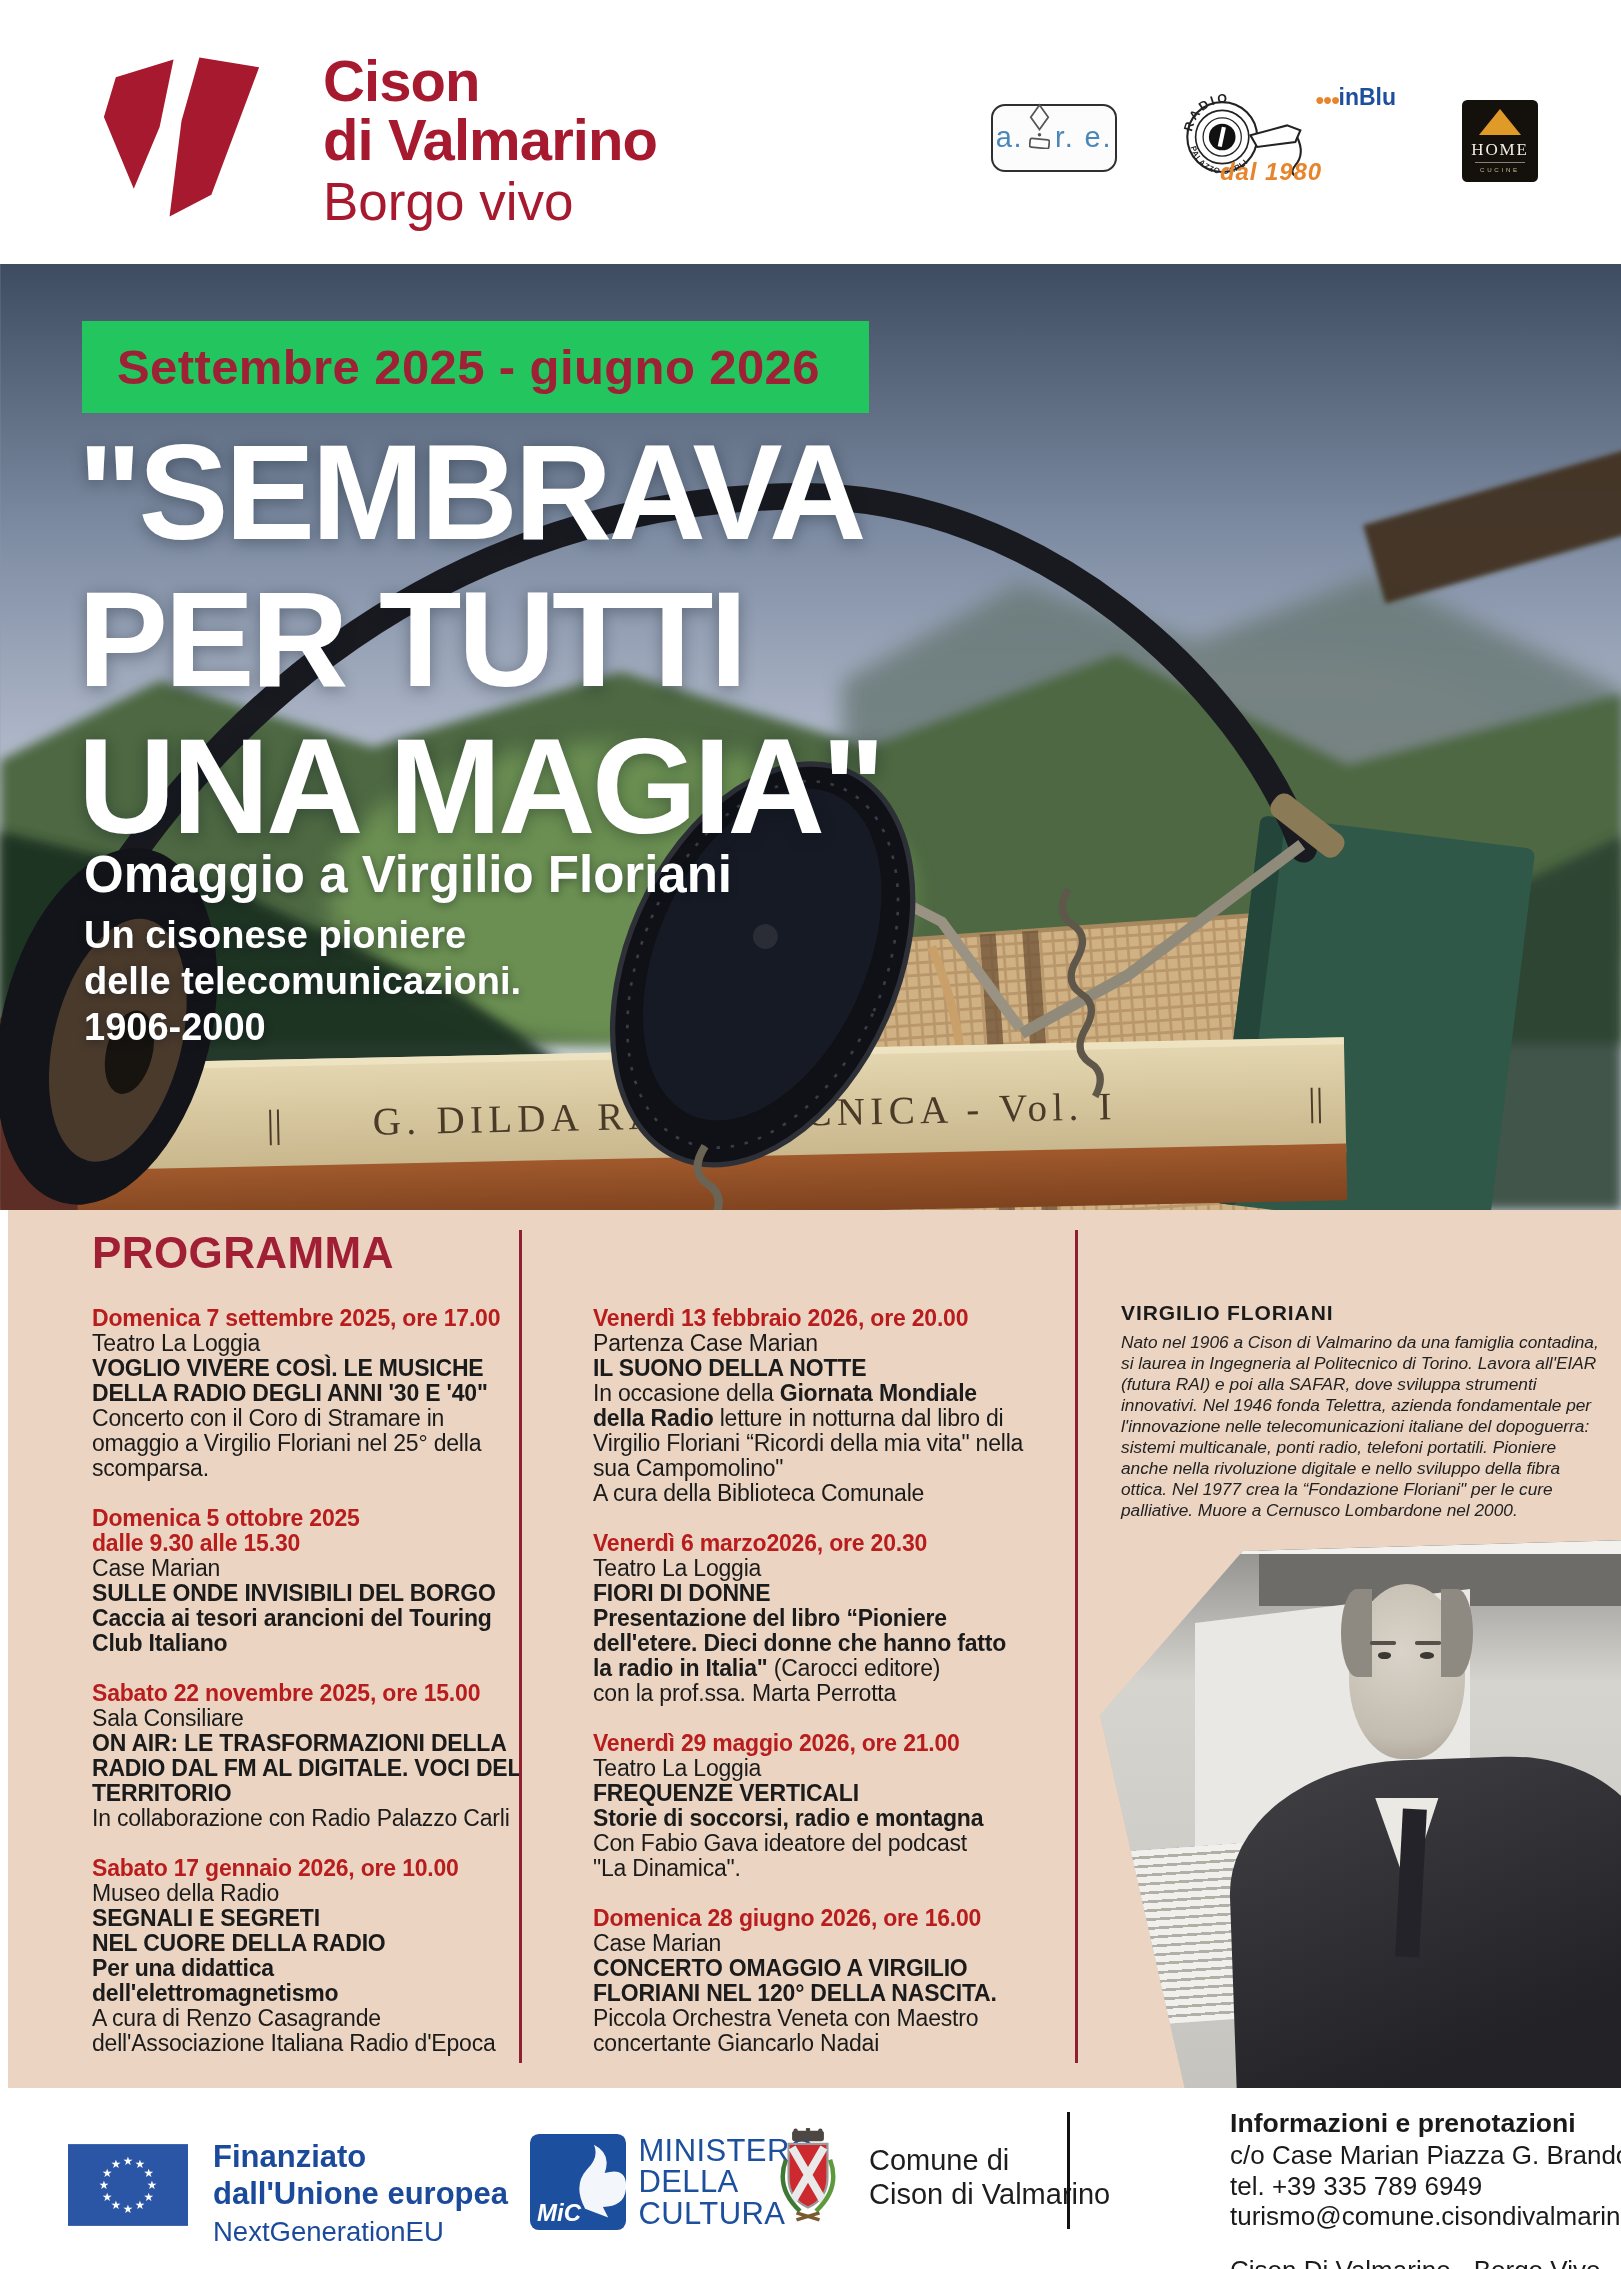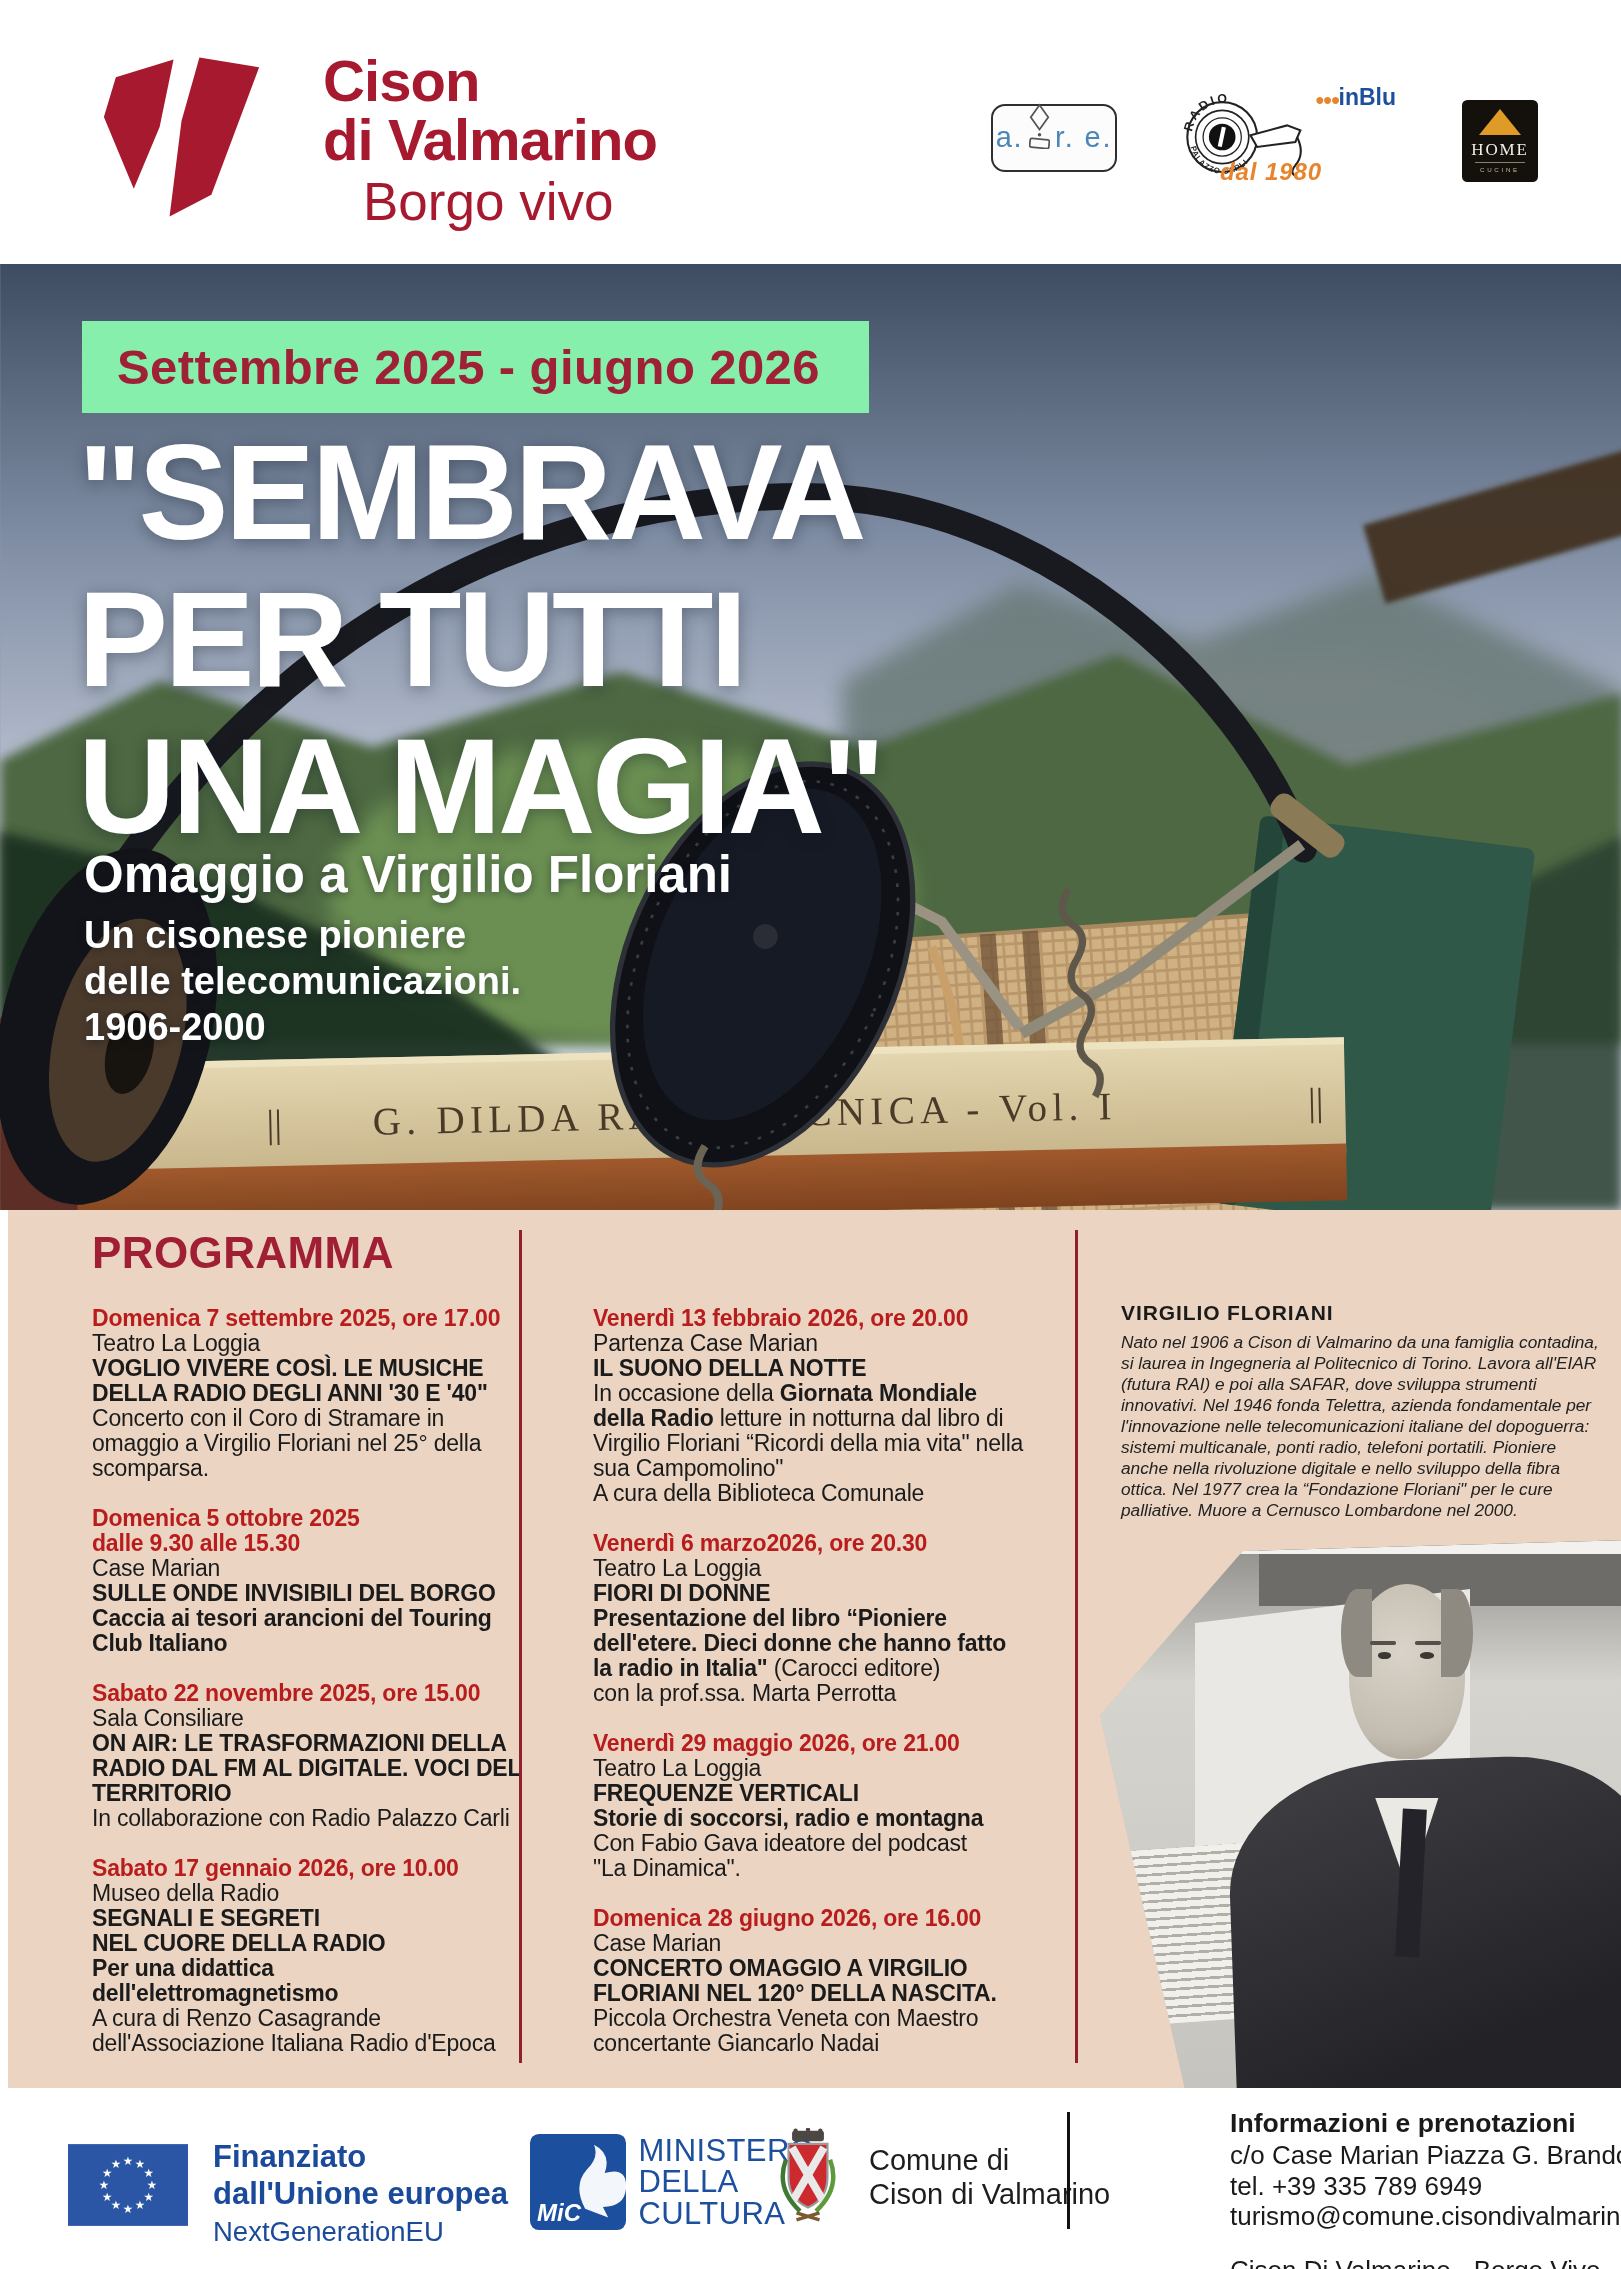--- a/index.html
+++ b/index.html
@@ -4,42 +4,42 @@
 <style>
   html,body{margin:0;padding:0;}
   body{width:1622px;height:2270px;position:relative;overflow:hidden;background:#fff;
        font-family:"Liberation Sans",sans-serif;color:#1b1b1b;}
   
   .header{position:absolute;left:0;top:0;width:1622px;height:264px;background:#fff;}
   .brand{position:absolute;left:84px;top:35px;display:flex;gap:40px;}
   .heart{width:199px;height:204px;}
   .brand-text{padding-top:16px;line-height:1.02;}
   .brand-l1,.brand-l2{font-size:58px;font-weight:700;color:#a6192e;letter-spacing:-0.9px;}
-  .brand-l3{font-size:53px;font-weight:400;color:#a6192e;margin-top:5.3px;margin-left:40px;}
+  .brand-l3{font-size:53px;font-weight:400;color:#a6192e;margin-top:5.3px;}
   .partners{position:absolute;right:35px;top:84px;height:115px;}
   .p-aire{position:absolute;right:470px;top:19.5px;width:122px;height:64px;border:2.7px solid #2f2f2f;
           border-radius:14px;background:#fcfcfd;display:flex;align-items:center;justify-content:center;gap:5.3px;}
   .p-aire .lt{color:#4a86b8;font-size:29px;letter-spacing:1.8px;}
   .p-aire svg{margin-top:-23px;}
   .p-radio{position:absolute;right:191px;top:-4.4px;width:222px;height:124px;}
   .p-radio .since{position:absolute;left:46px;top:78px;color:#e8842c;font-size:24px;
                   font-weight:700;font-style:italic;letter-spacing:0.9px;}
   .p-inblu{position:absolute;right:0px;top:4.4px;font-size:23px;font-weight:700;color:#1c4f9e;}
   .p-inblu .dots{color:#e8842c;font-size:16px;letter-spacing:-1.8px;}
   .p-home{position:absolute;right:49px;top:16px;width:76px;height:82px;background:#14110d;border-radius:5.3px;
           display:flex;flex-direction:column;align-items:center;justify-content:center;}
   .p-home .roof{width:0;height:0;border-left:21px solid transparent;border-right:21px solid transparent;
                 border-bottom:26.6px solid #e09a28;}
   .p-home .hname{font-family:"Liberation Serif",serif;color:#f3efe5;font-size:17px;letter-spacing:1.8px;margin-top:4.4px;}
   .p-home .hline{width:50px;height:0.9px;background:#8a7f6c;margin:2.7px 0;}
   .p-home .hsub{font-size:6.2px;letter-spacing:2.7px;color:#c9b98f;}
   
   .hero{position:absolute;left:0;top:264px;width:1622px;height:946px;overflow:hidden;background:#8d99ad;}
   .hero svg.art{position:absolute;left:0;top:0;}
-  .date-badge{position:absolute;left:82px;top:57px;width:787px;height:92px;background:#86efac;
+  .date-badge{position:absolute;left:82px;top:57px;width:787px;height:92px;background:#22c55e;
               display:flex;align-items:center;padding-left:35px;box-sizing:border-box;}
   .date-badge span{color:#9e2136;font-size:49px;font-weight:700;letter-spacing:0.4px;}
   .hero-title{position:absolute;left:78px;top:155px;margin:0;color:#fff;font-size:135px;font-weight:700;
               line-height:1.09;letter-spacing:-3.5px;text-shadow:0 2.7px 16px rgba(10,20,30,.35);}
   .hero-sub{position:absolute;left:84px;top:581px;color:#fff;font-size:51px;font-weight:700;
             text-shadow:0 1.8px 8.9px rgba(10,20,30,.45);}
   .hero-tag{position:absolute;left:84px;top:649px;color:#fff;font-size:38px;font-weight:700;line-height:1.21;
             text-shadow:0 1.8px 8.9px rgba(10,20,30,.45);}
   
   .program{position:absolute;left:8px;top:1210px;width:1622px;height:878px;background:#ebd5c2;}

